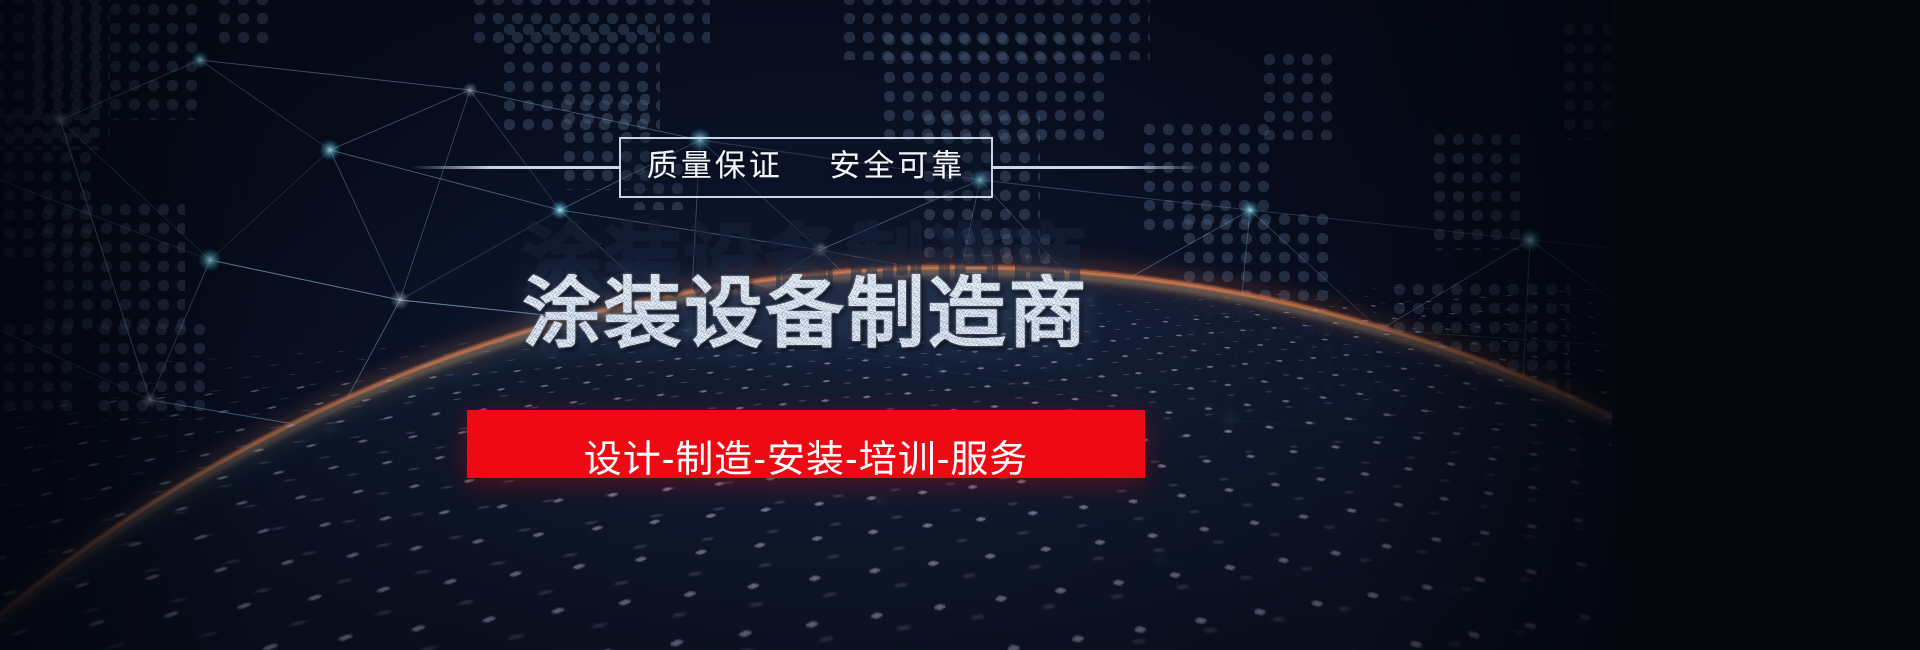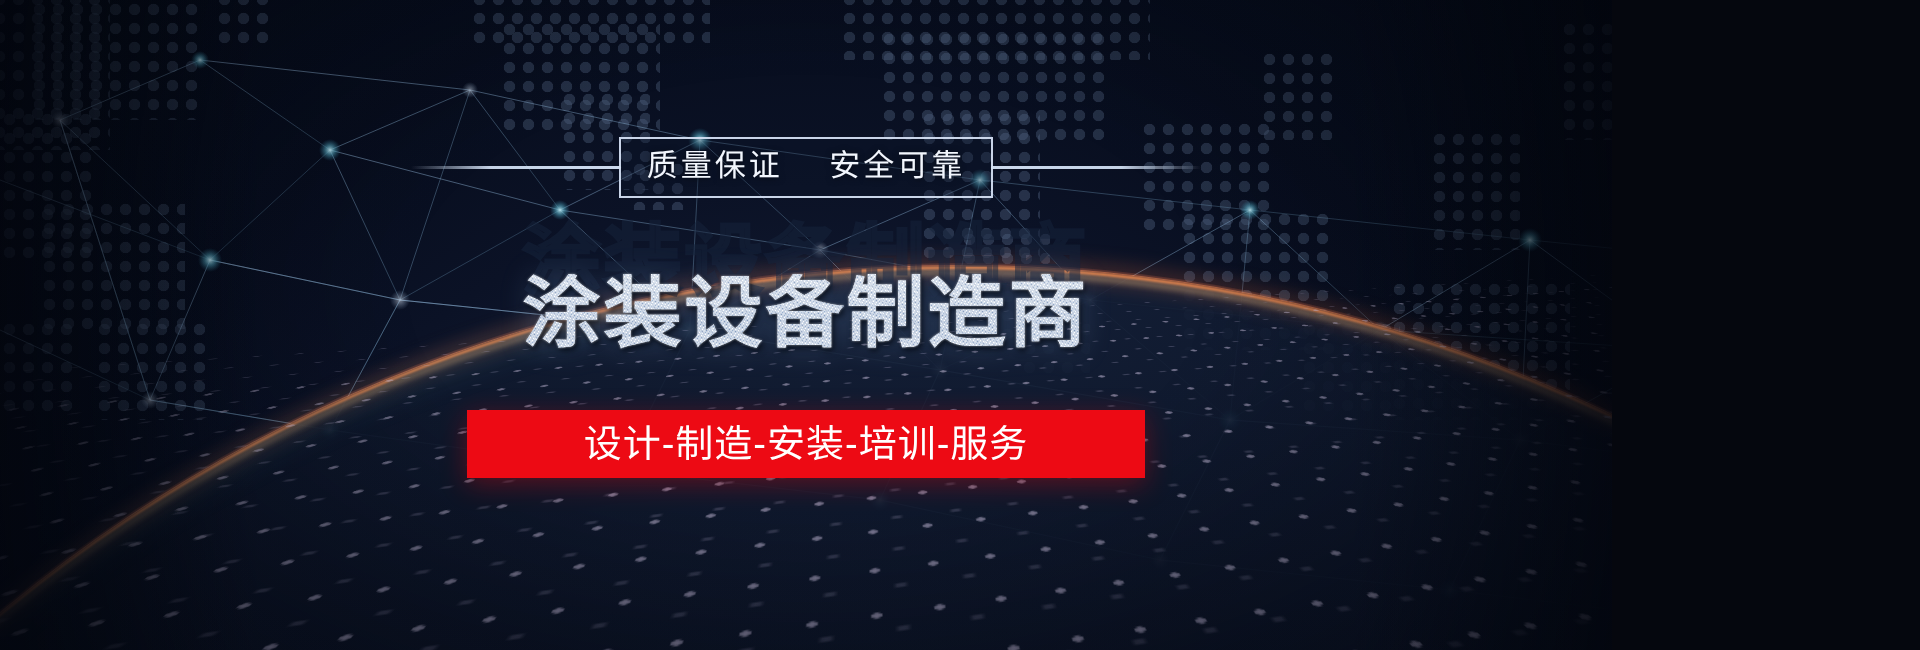--- a/index.html
+++ b/index.html
@@ -202,21 +202,21 @@
     z-index:-1;
   }
 
   
   .redbar{
     position:absolute;
     left:50%;top:410px;
     transform:translateX(-50%);
     width:678px;height:68px;
     background:#ed0a14;
-    display:flex;align-items:center;justify-content:center;
+    display:flex;align-items:flex-end;justify-content:center;
     box-shadow:0 6px 26px rgba(180,10,20,.45);
   }
   .redbar-text{
     font-size:38px;
     letter-spacing:1px;
     color:#ffffff;
     white-space:nowrap;
     line-height:1;
   }
 </style>

